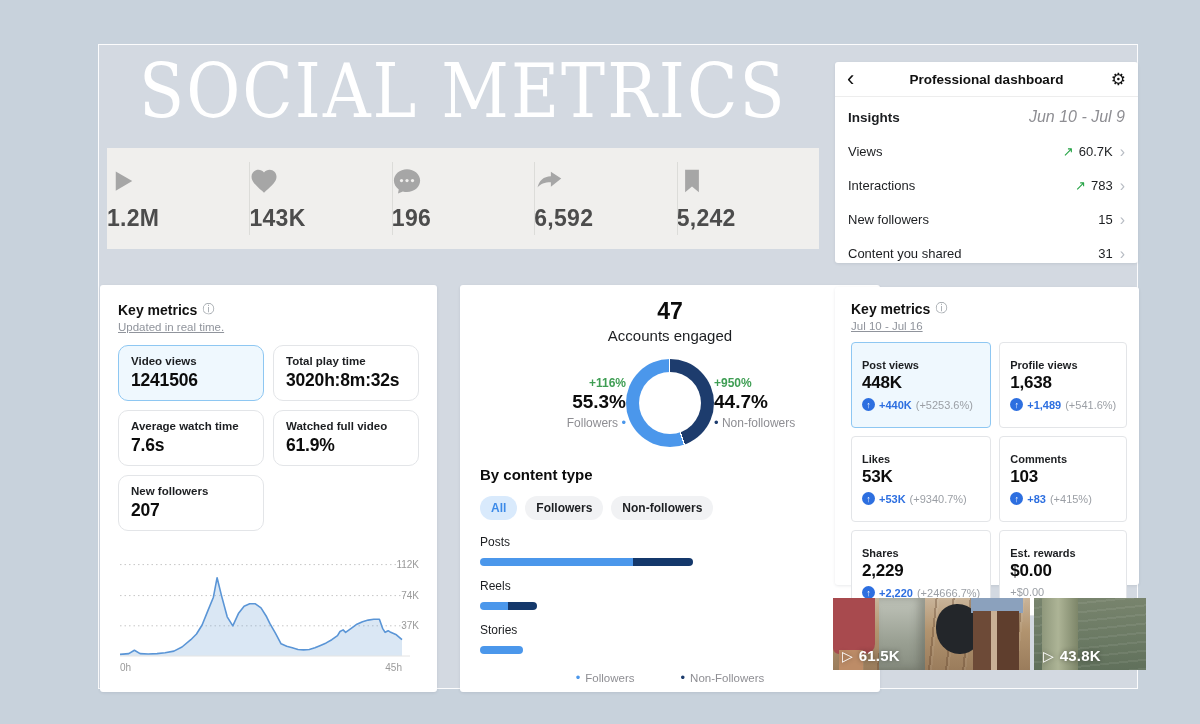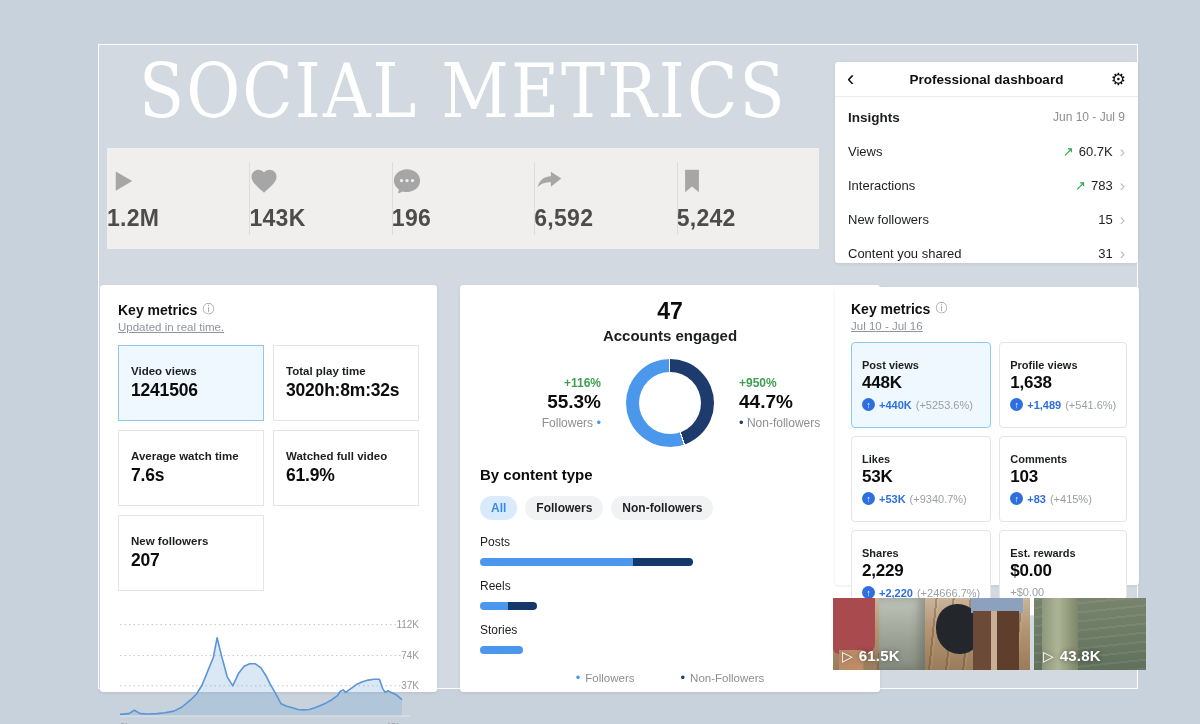--- a/index.html
+++ b/index.html
@@ -29,46 +29,46 @@
   
   .prof { left:835px; top:62px; width:303px; height:201px; }
   .prof-header { display:flex; align-items:center; height:35px; padding:0 12px; border-bottom:1px solid #ededed; }
   .back-btn { font-size:22px; line-height:20px; color:#111; width:18px; cursor:pointer; }
   .prof-title { flex:1; text-align:center; font-size:13.5px; font-weight:700; color:#111; }
   .gear-btn { font-size:17px; color:#111; width:18px; text-align:right; cursor:pointer; }
   .prof-body { padding:3px 13px 0; }
   .prow { display:flex; align-items:center; height:34px; font-size:13px; color:#1c1e21; }
   .prow .lbl { flex:1; }
   .prow.head .lbl { font-weight:700; font-size:13.5px; }
-  .prow.head .date { font-size:12px; color:#8e8e93; }
+  .prow.head .date { font-size:16px; color:#8e8e93;font-style:italic; }
   .trend-up { color:#27a447; margin-right:5px; font-size:13px; }
   .row-chev { color:#b8bdc4; margin-left:7px; font-size:16px; line-height:13px; }
   .rval { font-weight:400; color:#1c1e21; }
 
   
   .km-title-row { display:flex; align-items:center; gap:5px; }
   .km-title { font-size:14px; font-weight:700; color:#111; }
   .info-ic { font-size:12px; color:#9aa0a6; }
   .km-sub { font-size:11.5px; color:#90949c; margin-top:3px;text-decoration:underline; }
   .cardgrid { display:grid; grid-template-columns:1fr 1fr; gap:9px; margin-top:12px; }
-  .mcard { border:1px solid #e3e5e8; border-radius:0; padding:19px 12px; background:#fff; cursor:pointer; }
+  .mcard { border:1px solid #e3e5e8; border-radius:10px; padding:9px 12px; background:#fff; cursor:pointer; }
   .mcard.sel { background:#eff8fe; border-color:#8ec7f2; }
   .clbl { font-size:11.5px; font-weight:600; color:#1c1e21; }
   .cval { font-size:17.5px; font-weight:800; color:#0c0c0c; margin-top:3px; letter-spacing:-.2px; }
 
   
   .kml { left:100px; top:285px; width:337px; height:407px; padding:16px 18px; }
   .chart-wrap { margin-top:13px; }
   .chart-wrap text { font-family:"Liberation Sans",sans-serif; font-size:10px; fill:#9a9a9a; }
 
   
   .ctr { left:460px; top:285px; width:420px; height:407px; padding:13px 20px; }
   .eng-total { text-align:center; font-size:23px; font-weight:800; color:#0c0c0c; }
-  .eng-label { text-align:center; font-size:15px; color:#1c1e21; margin-top:2px;font-weight:bold; }
-  .donut-row { display:flex; align-items:center; justify-content:center; gap:25px; margin-top:15px; }
+  .eng-label { text-align:center; font-size:15px; color:#1c1e21; margin-top:2px; }
+  .donut-row { display:flex; align-items:center; justify-content:center; gap:0; margin-top:15px; }
   .dside { width:101px; }
   .dside.l { text-align:right; }
   .dchg { font-size:12px; font-weight:600; color:#3f9e54; }
   .dpct { font-size:19px; font-weight:800; color:#0c0c0c; margin-top:1px; }
   .dwho { font-size:12px; color:#8e8e93; margin-top:2px; }
   .dot { font-size:13px; }
   .donut { width:88px; height:88px; border-radius:50%; position:relative; flex:0 0 auto; }
   .donut::after { content:""; position:absolute; inset:13px; background:#fff; border-radius:50%; }
   .bct-title { font-size:15px; font-weight:700; color:#0c0c0c; margin-top:19px; }
   .pills { display:flex; gap:8px; margin-top:13px; }

